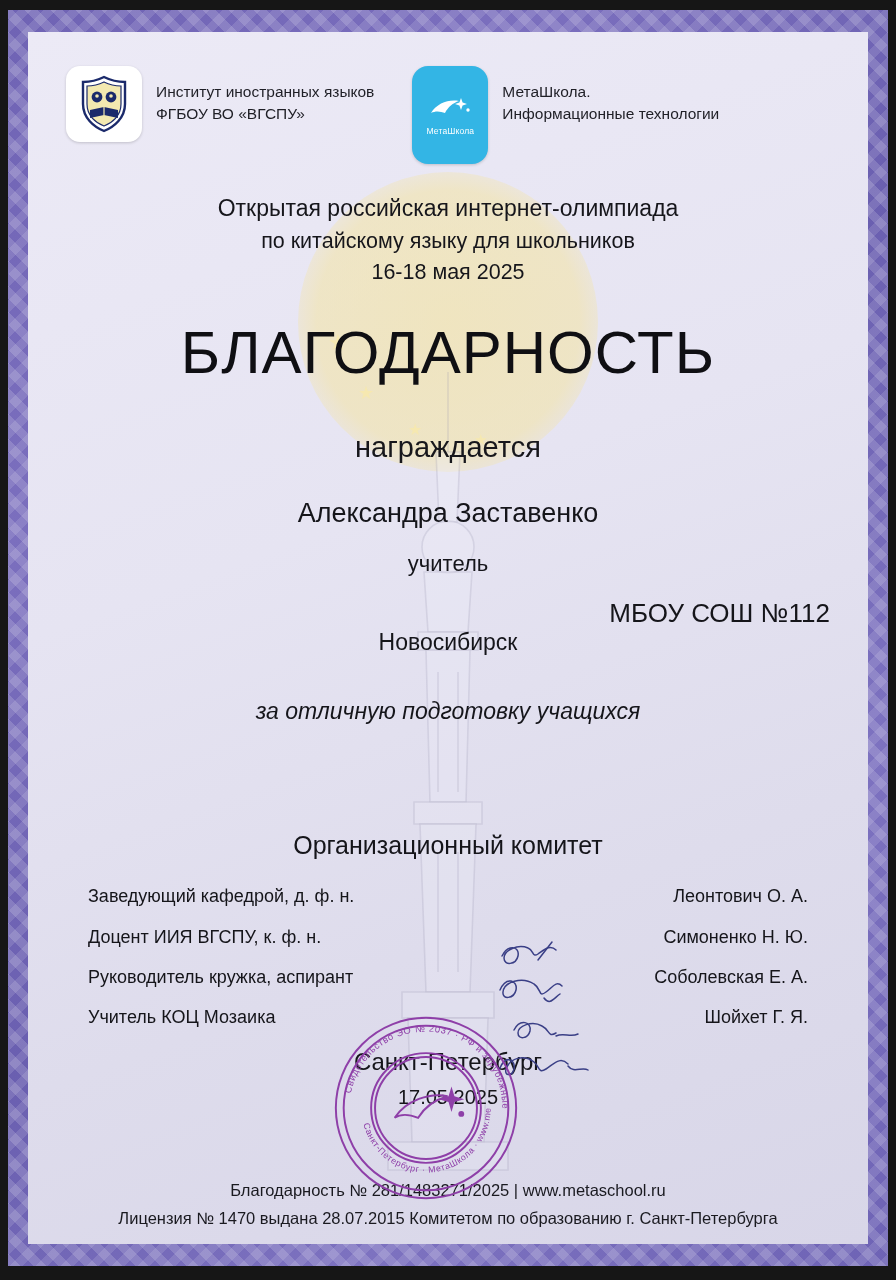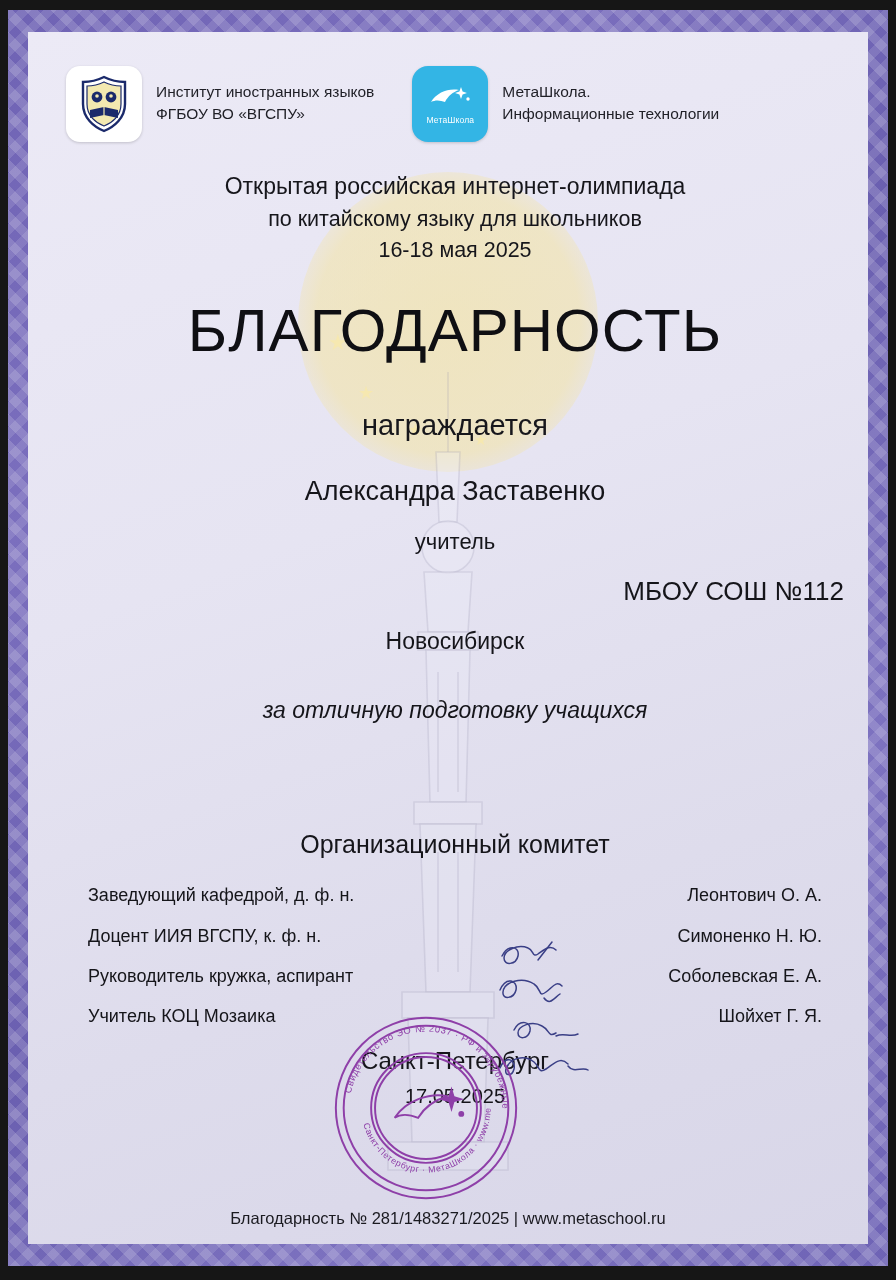--- a/index.html
+++ b/index.html
@@ -73,21 +73,21 @@
     transform: translateX(-50%);
     width: 180px;
     height: 840px;
     pointer-events: none;
     opacity: 0.5;
   }
 
   .content {
     position: relative;
     z-index: 3;
-    padding: 34px 24px 0 38px;
+    padding: 34px 38px 0 38px;
     color: #1d1d22;
   }
 
   
   .logos {
     display: flex;
     align-items: flex-start;
     gap: 0;
   }
   .logo-block {
@@ -103,21 +103,21 @@
     border-radius: 14px;
     background: #ffffff;
     box-shadow: 0 1px 3px rgba(0,0,0,0.18);
     display: flex;
     align-items: center;
     justify-content: center;
     flex: none;
   }
   .logo-meta {
     width: 76px;
-    height: 76px;
+    height: 98px;
     border-radius: 16px;
     background: #33b5e5;
     display: flex;
     flex-direction: column;
     align-items: center;
     justify-content: center;
     color: #fff;
     flex: none;
     box-shadow: 0 1px 3px rgba(0,0,0,0.18);
   }
@@ -175,21 +175,20 @@
   }
   .school {
     text-align: right;
     font-size: 26px;
     margin-top: 21px;
     color: #15151a;
   }
   .city {
     text-align: center;
     font-size: 23px;
-    margin-top: 21px;
     color: #15151a;
   }
   .reason {
     text-align: center;
     font-size: 23px;
     margin-top: 42px;
     color: #15151a;
     font-style: italic;
   }
 
@@ -405,17 +404,18 @@
         </text>
         <g transform="translate(100,100)">
           <path d="M-32 10 C-20 -8 4 -16 22 -12 C8 -8 -2 0 -8 10 C-18 6 -26 6 -32 10 Z" fill="none" stroke="#8e3fa8" stroke-width="2"></path>
           <path d="M26 -22 L29 -12 L39 -9 L29 -6 L26 4 L23 -6 L13 -9 L23 -12 Z" fill="#8e3fa8"></path>
           <circle cx="36" cy="6" r="3" fill="#8e3fa8"></circle>
         </g>
       </svg>
 
       <div class="footer">
         <div class="f1">Благодарность № 281/1483271/2025  |  www.metaschool.ru</div>
+        <div class="f2">Лицензия № 1470 выдана 28.07.2015 Комитетом по образованию г. Санкт-Петербурга</div>
       </div>
 
     </div>
   </div>
 </div>
 
 </body></html>

